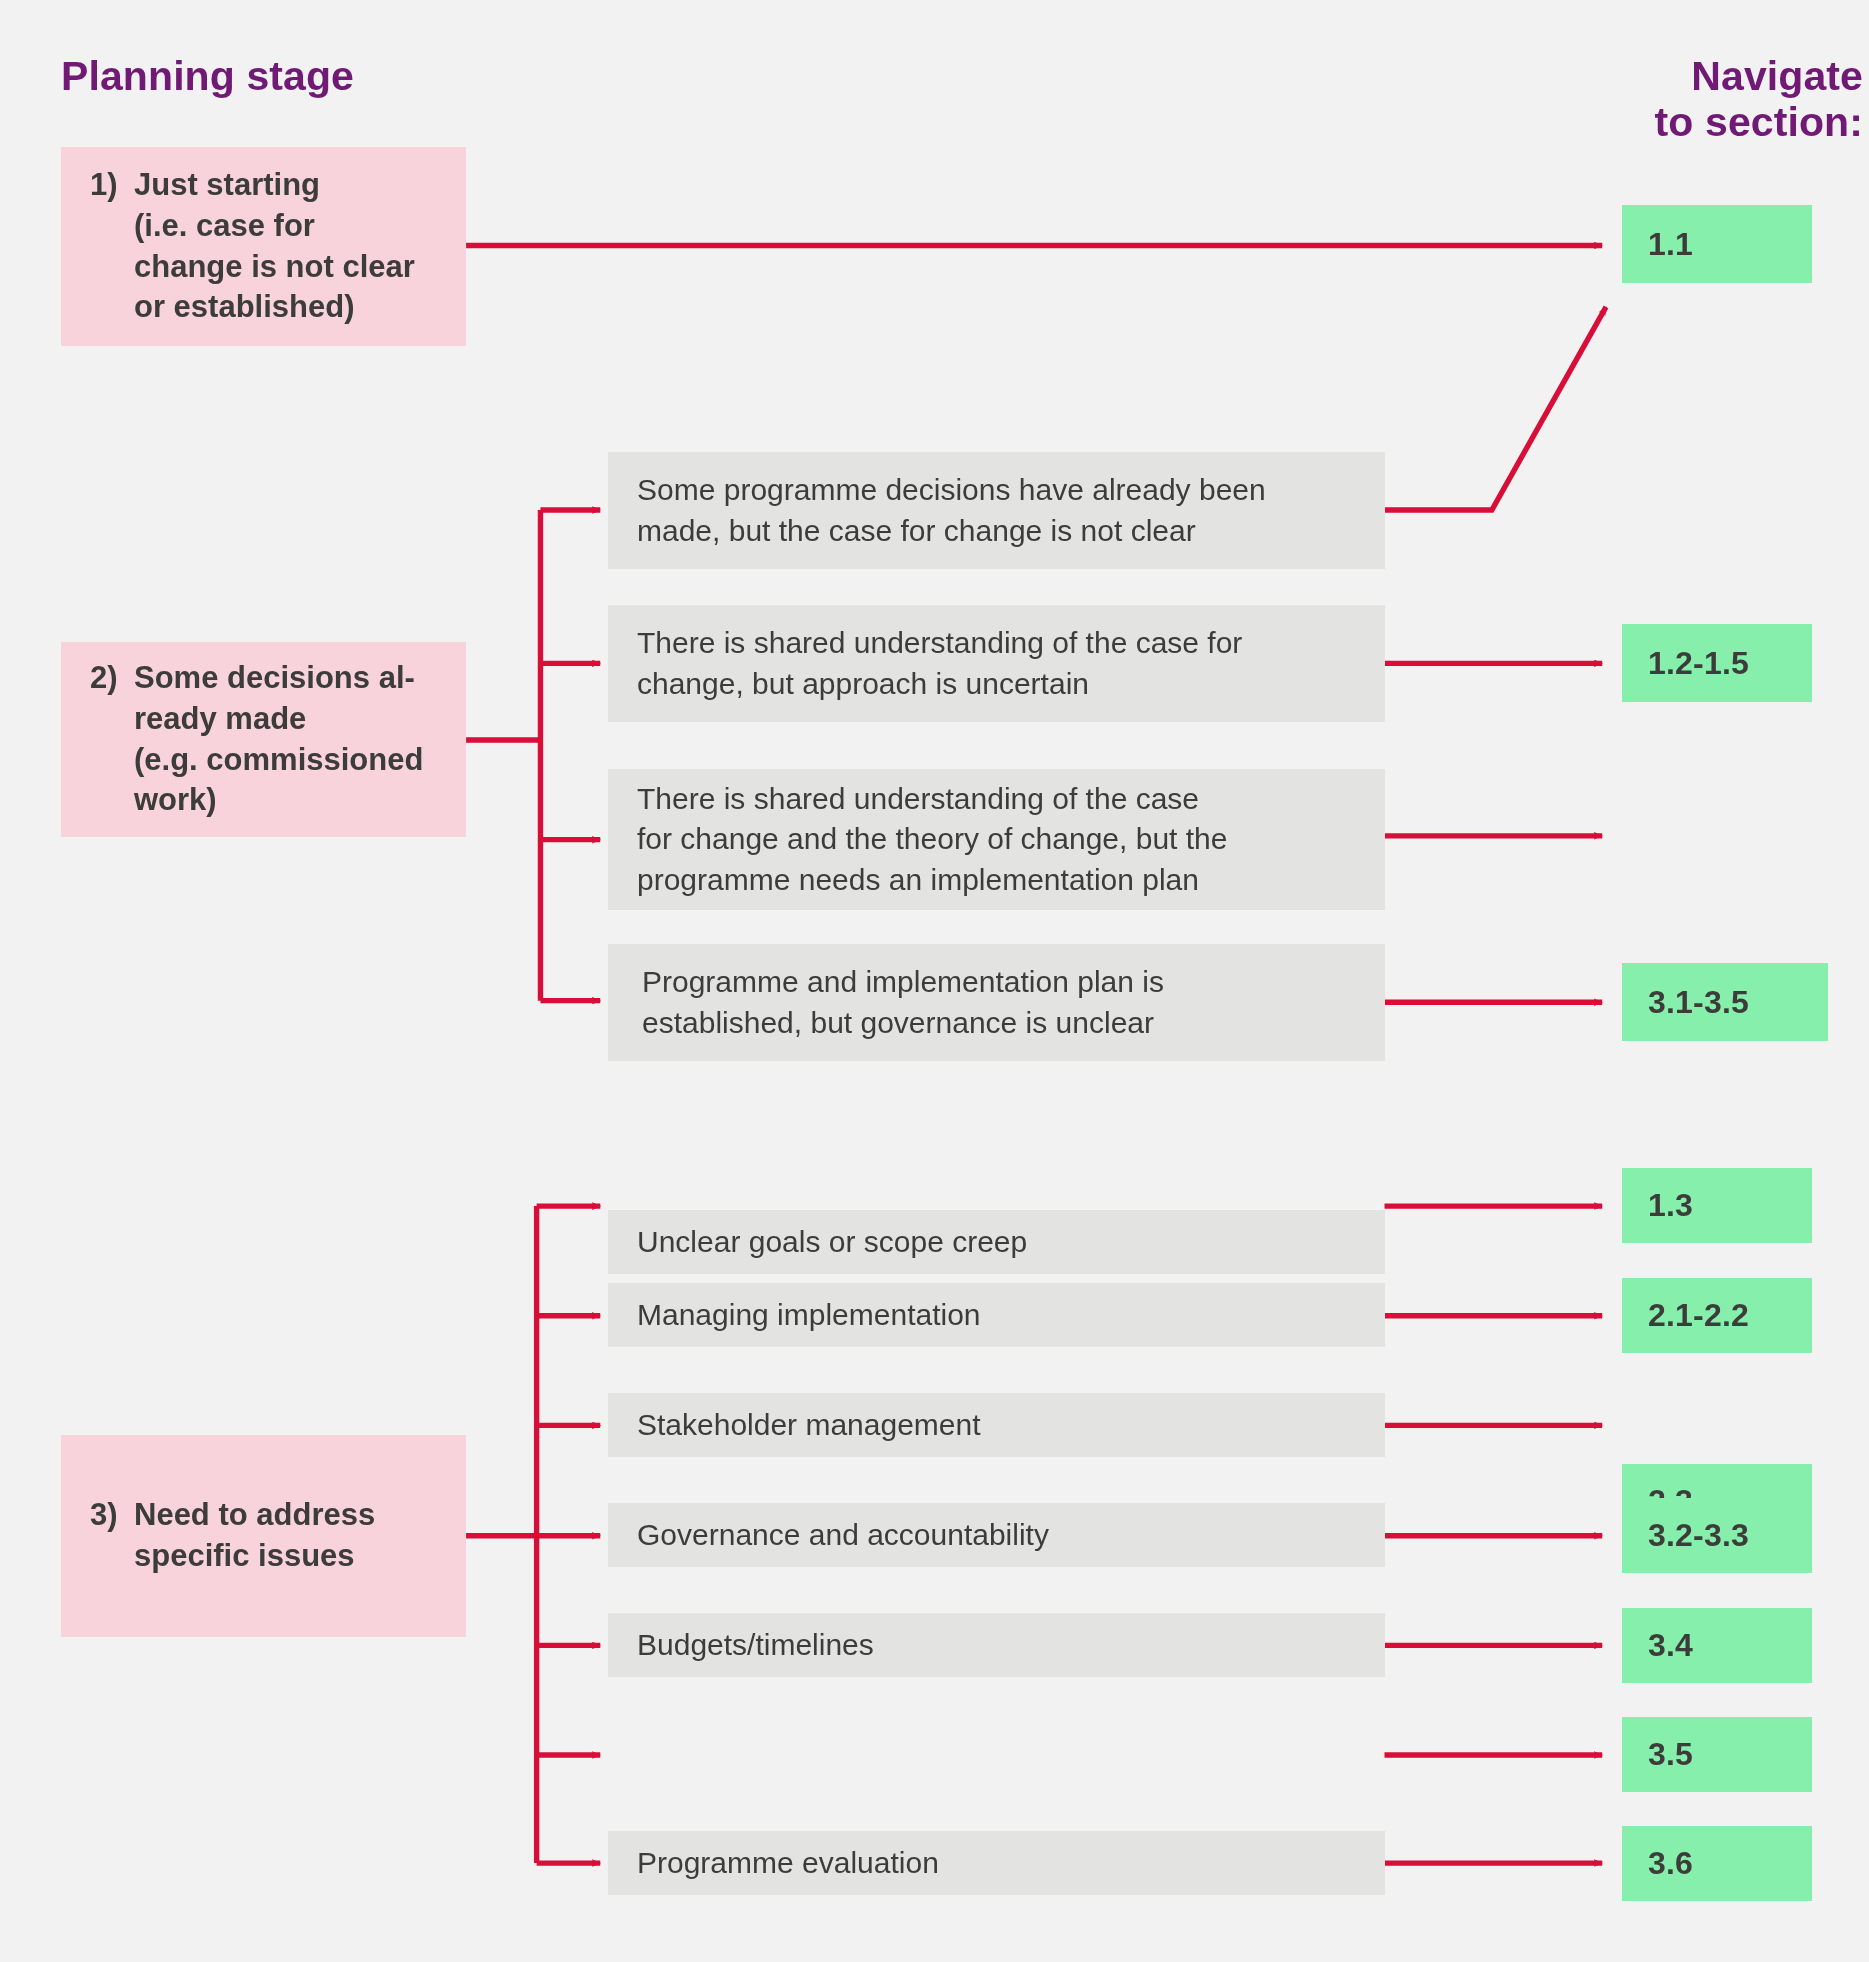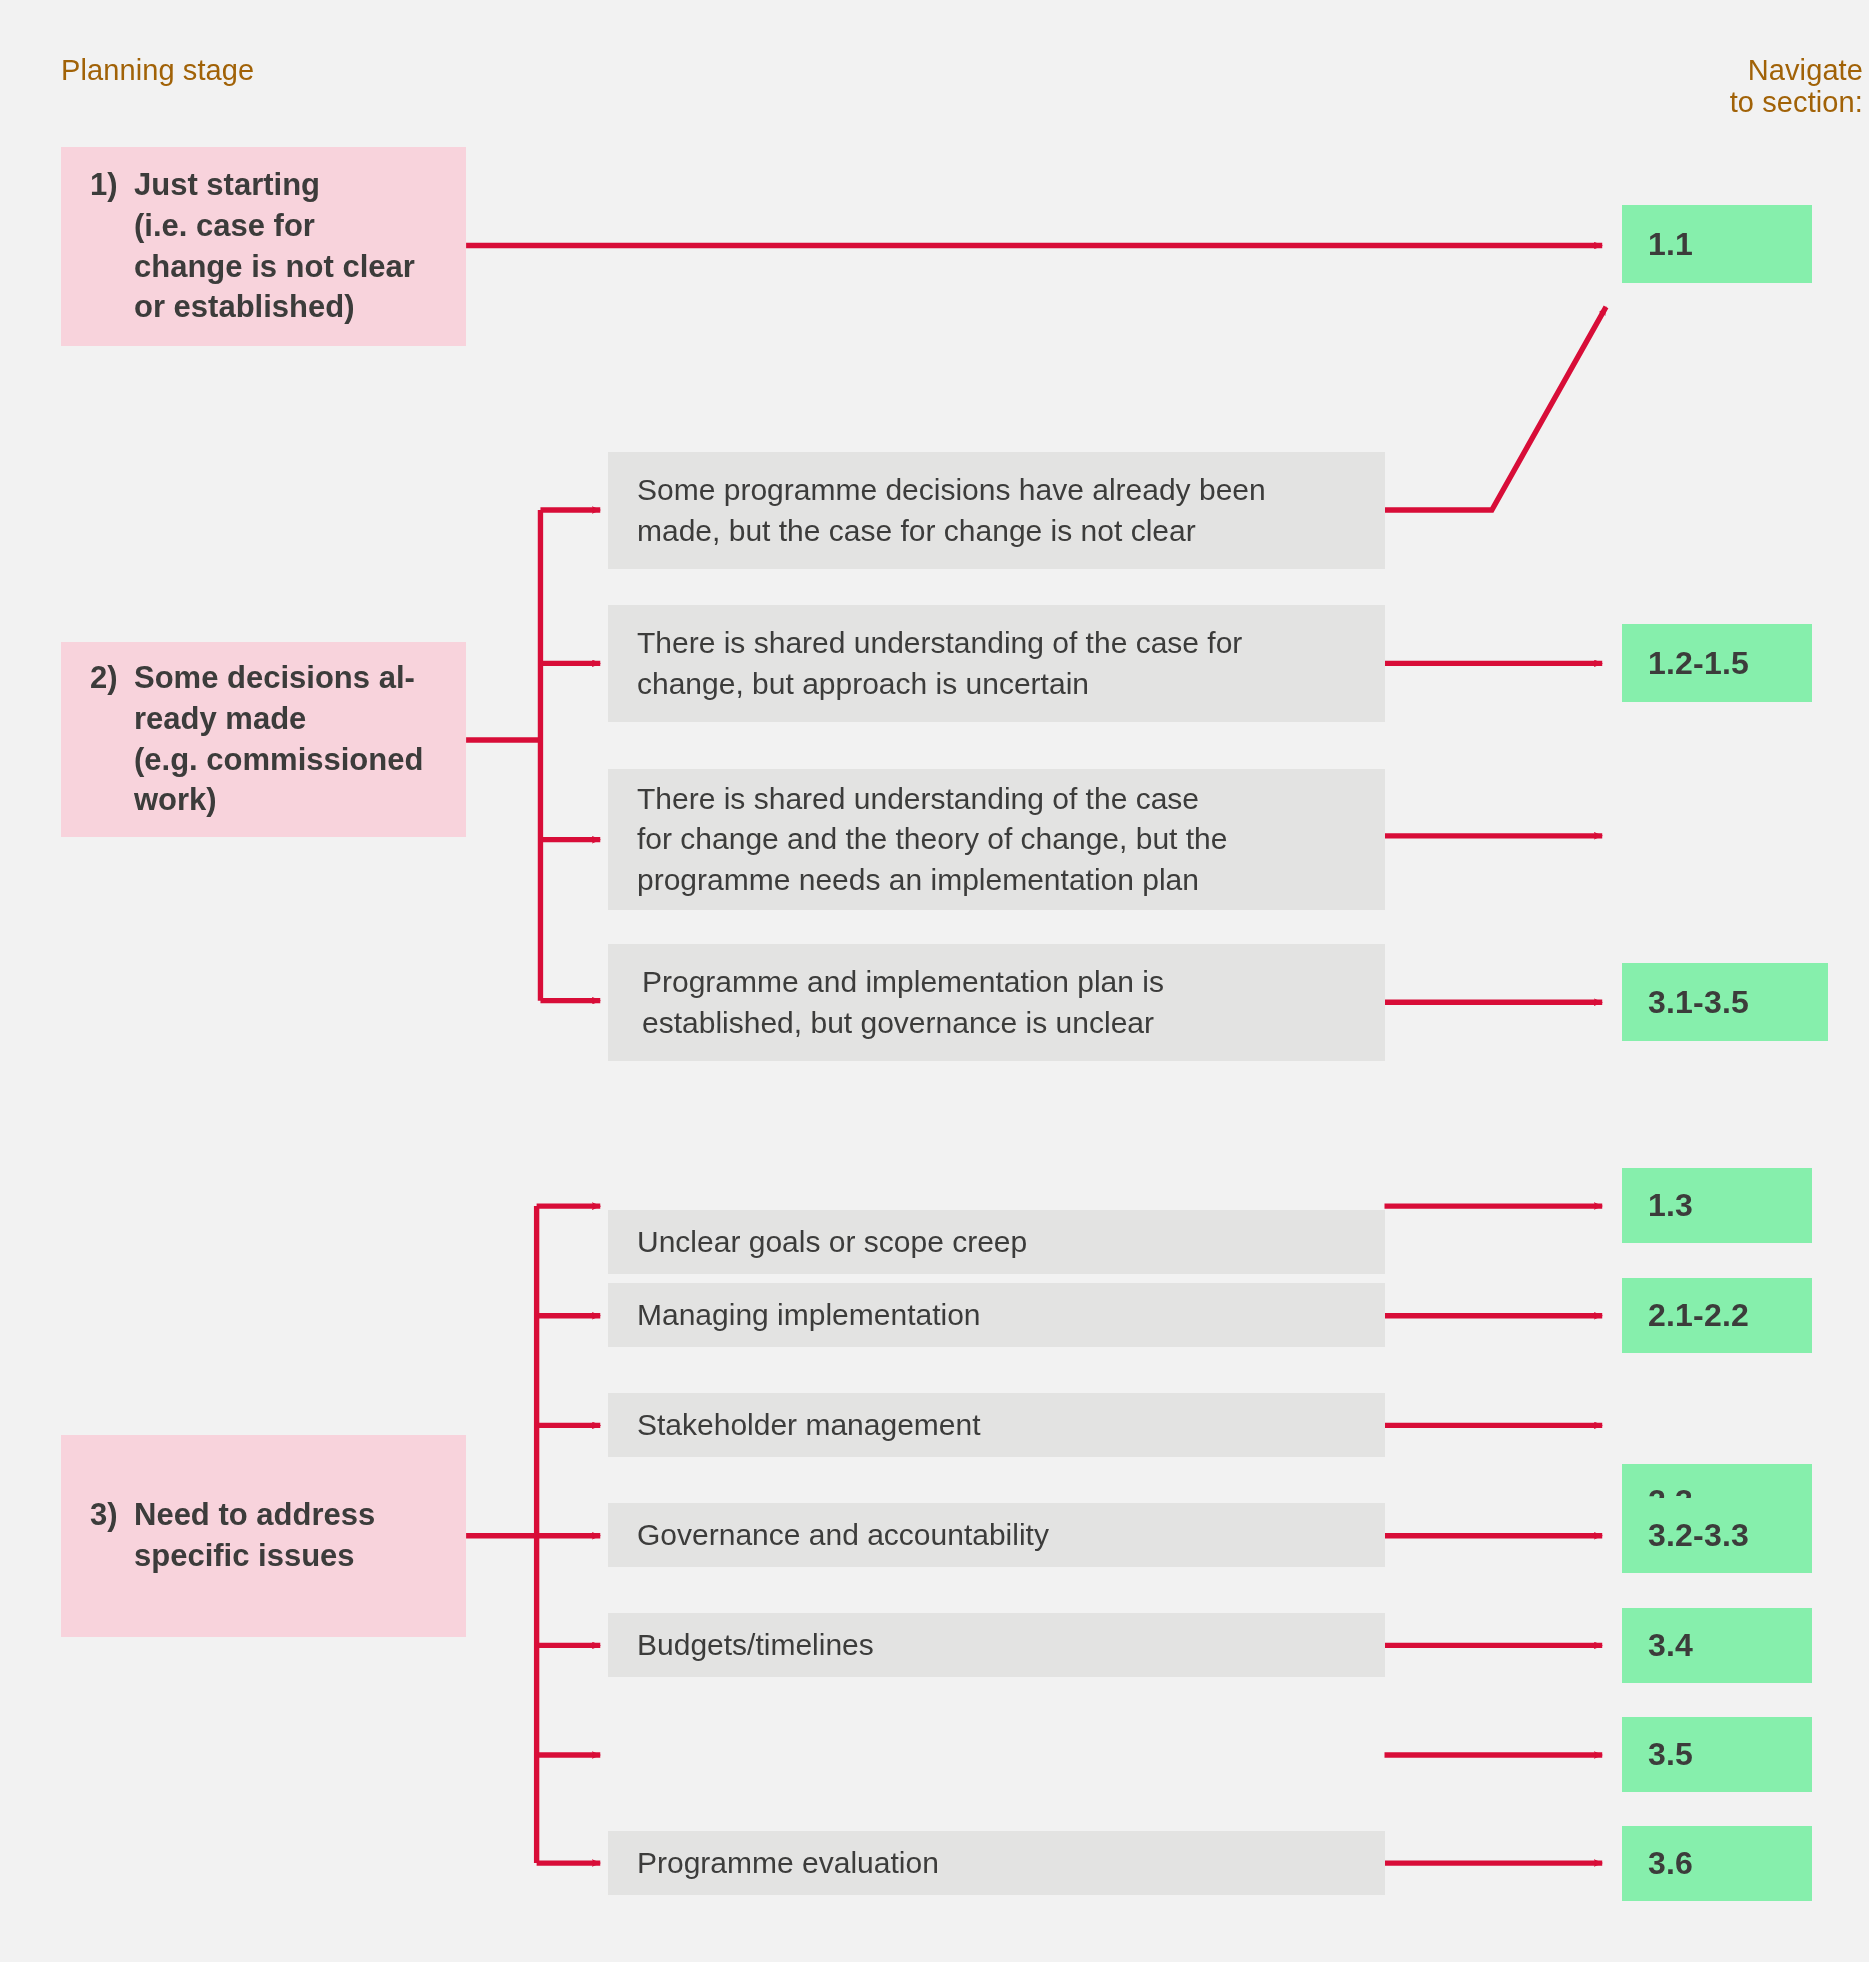--- a/index.html
+++ b/index.html
@@ -26,23 +26,23 @@
     position: absolute;
     left: 0; top: 0;
     width: 1869px;
     height: 1963px;
     pointer-events: none;
   }
 
   
   .col-header {
     position: absolute;
-    color: #a16207;
-    font-weight: normal;
-    font-size: 29px;
+    color: #701a75;
+    font-weight: bold;
+    font-size: 41px;
     line-height: 1.12;
     letter-spacing: 0.1px;
   }
   #header-planning { left: 61px; top: 54px; }
   #header-navigate {
     left: 1610px;
     top: 54px;
     width: 253px;
     text-align: right;
   }

